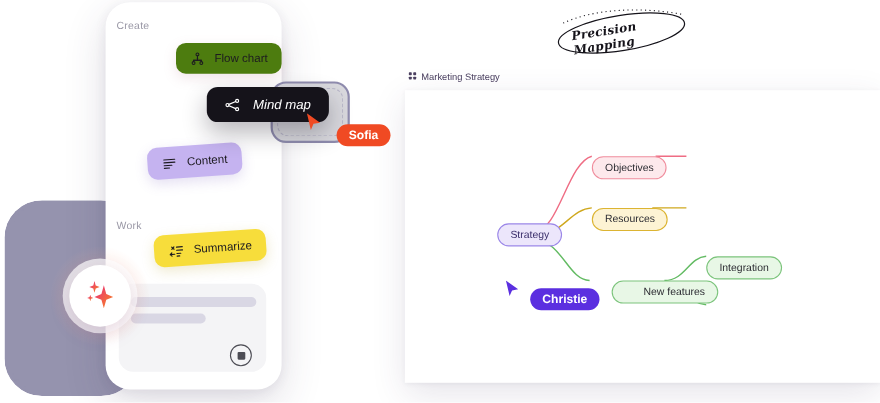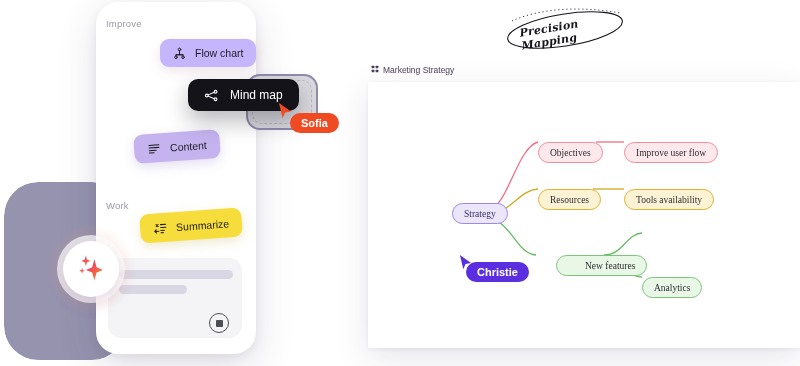--- a/index.html
+++ b/index.html
@@ -50,28 +50,29 @@
   .sect-work   { left: 106px; top: 200px; }
 
   .chip {
     position: absolute; display: flex; align-items: center; gap: 9px;
     border-radius: 9px; padding: 0 13px; height: 28px;
     font-size: 10.5px; font-weight: 500; white-space: nowrap;
   }
   .chip svg { display: block; }
 
   .chip-flow {
-    left: 160px; top: 39px; background: #c4b5fd; color: #1d1b20;
+    left: 160px; top: 39px; background: #4d7c0f; color: #1d1b20;
     box-shadow: 0 4px 12px rgba(180,110,130,.18);
   }
   .chip-mind {
     left: 188px; top: 79px; background: #15131a; color: #ffffff;
     height: 32px; border-radius: 10px; font-size: 12px; padding: 0 16px; gap: 11px;
     box-shadow: 0 10px 22px rgba(20,16,30,.3);
     z-index: 6;
+    font-style: italic;
   }
   .chip-content {
     left: 134px; top: 132px; background: #c5b3f0; color: #1d1b20;
     transform: rotate(-4deg); height: 29px;
     box-shadow: 0 4px 12px rgba(120,95,190,.2);
   }
   .chip-sum {
     left: 140px; top: 211px; background: #f7dd3b; color: #1d1b20;
     transform: rotate(-4deg); height: 29px;
     box-shadow: 0 4px 12px rgba(180,160,40,.22);
@@ -88,20 +89,21 @@
     content:""; position:absolute; left:4px; top:4px; right:4px; bottom:4px;
     border-radius: 10px; border: 1px dashed #b9b7c9;
   }
 
   
   .cursor-wrap { position: absolute; z-index: 9; }
   .cursor-pill {
     position: absolute; border-radius: 999px; height: 20px; padding: 0 11px;
     display: flex; align-items: center; font-size: 11px; font-weight: 700; color: #fff;
     white-space: nowrap;
+    margin-left: 16px;
   }
   .cur-sofia   { left: 290px; top: 113px; background: #f04a23; }
   .cur-sofia-arrow { position: absolute; left: 278px; top: 103px; }
   .cur-chris   { left: 466px; top: 262px; background: #5b2fe0; }
   .cur-chris-arrow { position: absolute; left: 459px; top: 255px; }
 
   
   .spark {
     position: absolute; left: 63px; top: 241px; width: 56px; height: 56px;
     border-radius: 50%; background: #ffffff;
@@ -144,21 +146,20 @@
     background: #ffffff;
     box-shadow: 0 10px 30px rgba(60,50,90,.13), 0 1px 4px rgba(60,50,90,.07);
   }
   .mm-svg { position: absolute; left: 368px; top: 82px; }
 
   .node {
     position: absolute; display: flex; align-items: center; justify-content: center;
     border-radius: 999px; font-size: 9.5px; color: #2d2d33; white-space: nowrap;
     height: 21px; padding: 0 11px; border-width: 1px; border-style: solid;
     z-index: 4;
-    font-family: Liberation Serif, serif;
   }
   .n-root { border-color:#9b87e8; background:#ece6fb; color:#3b2f6b; }
   .n-pink { border-color:#f08d9d; background:#fde9ec; }
   .n-gold { border-color:#dcb432; background:#fdf3d4; }
   .n-green{ border-color:#7cc47c; background:#e8f7e6; }
 
   .stamp {
     position: absolute; left: 500px; top: 2px; width: 130px; height: 52px;
   }
   .stamp-text {
@@ -171,21 +172,21 @@
 </head>
 <body>
 
 <div id="stage">
 
   <div class="blob"></div>
   <div class="blob-noise"></div>
 
   <div class="phone"></div>
 
-  <div class="sect-label sect-create">Improve</div>
+  <div class="sect-label sect-create">Create</div>
   <div class="sect-label sect-work">Work</div>
 
   <div class="ghost-card"></div>
 
   <div class="chip chip-flow">
     <span>
       <svg width="13" height="13" viewBox="0 0 24 24" fill="none" stroke="#1d1b20" stroke-width="1.8" stroke-linecap="round">
         <circle cx="12" cy="4.5" r="2.4"></circle>
           <circle cx="5.5" cy="19" r="2.4"></circle>
           <circle cx="18.5" cy="19" r="2.4"></circle>
@@ -288,25 +289,23 @@
 
     <path d="M117 134 C 145 140, 148 172, 168 173" fill="none" stroke="#63bb63" stroke-width="1.3"></path>
 
     <path d="M236 173 C 255 173, 258 152, 274 151" fill="none" stroke="#63bb63" stroke-width="1.3"></path>
 
     <path d="M236 174 C 255 176, 258 195, 274 195" fill="none" stroke="#63bb63" stroke-width="1.3"></path>
   </svg>
 
   <div class="node n-root" style="left:452px; top:203px;">Strategy</div>
   <div class="node n-pink" style="left:538px; top:142px;">Objectives</div>
-  <div class="node n-pink" style="left:624px; top:142px;">Improve user flow</div>
   <div class="node n-gold" style="left:538px; top:189px;">Resources</div>
-  <div class="node n-gold" style="left:624px; top:189px;">Tools availability</div>
   <div class="node n-green" style="left:556px; top:255px;padding-left:28px;">New features</div>
-  <div class="node n-green" style="left:642px; top:277px;">Analytics</div>
+  <div class="node n-green" style="left:642px; top:233px;">Integration</div>
 
   <div class="cursor-wrap">
     <span class="cur-chris-arrow">
       <svg width="13" height="15" viewBox="0 0 14 16">
           <path d="M1 0 L13 8.5 L7 9.6 L4.6 15.2 Z" fill="#5b2fe0"></path>
         </svg>
     </span>
     <div class="cursor-pill cur-chris">Christie</div>
   </div>
 

